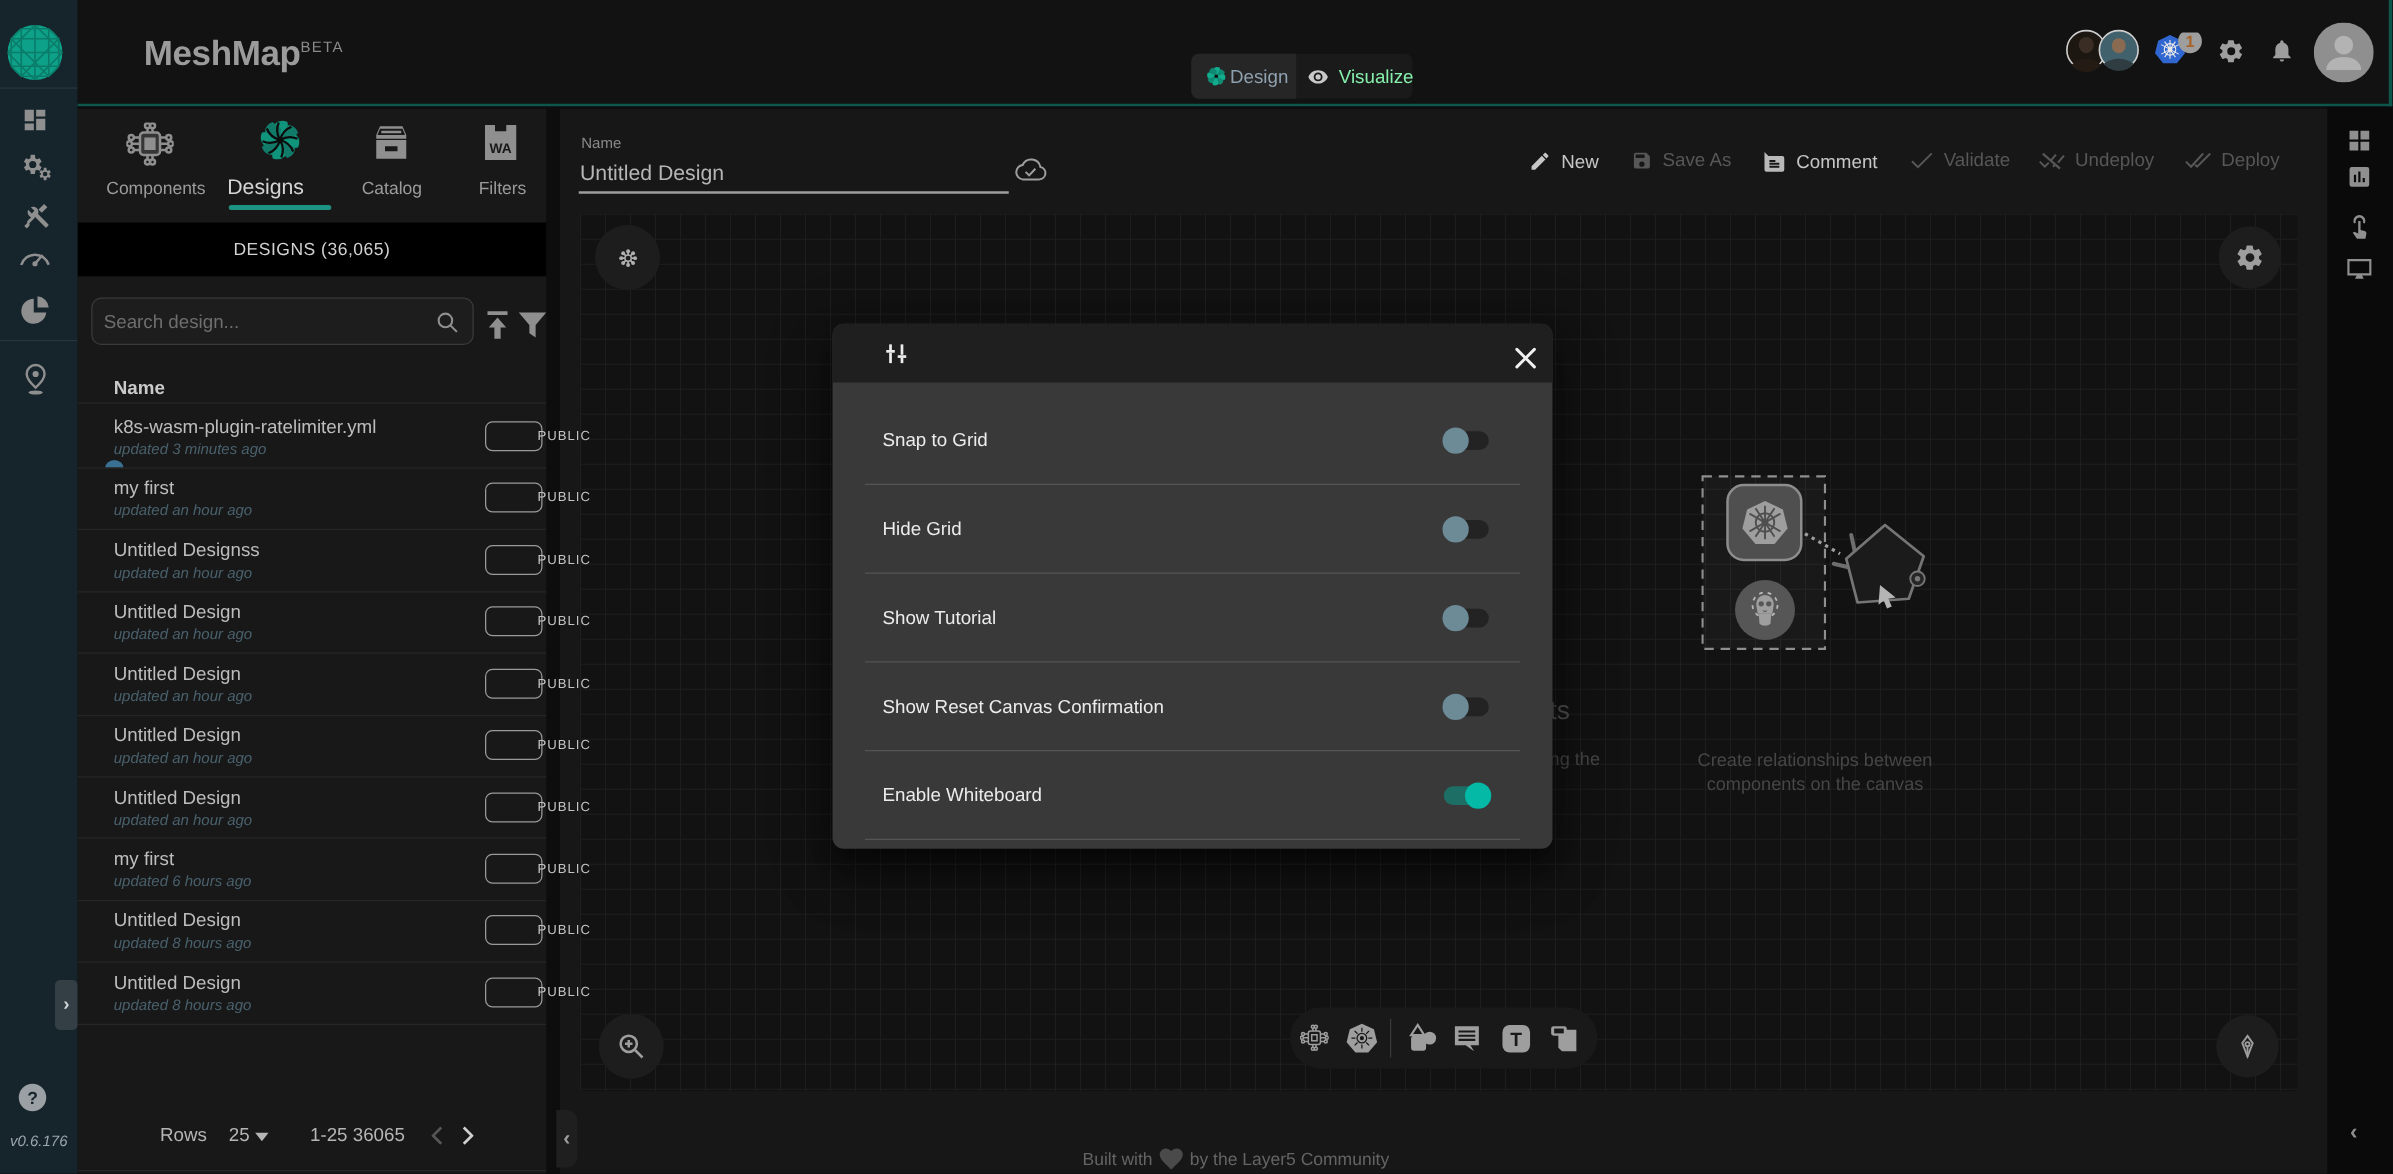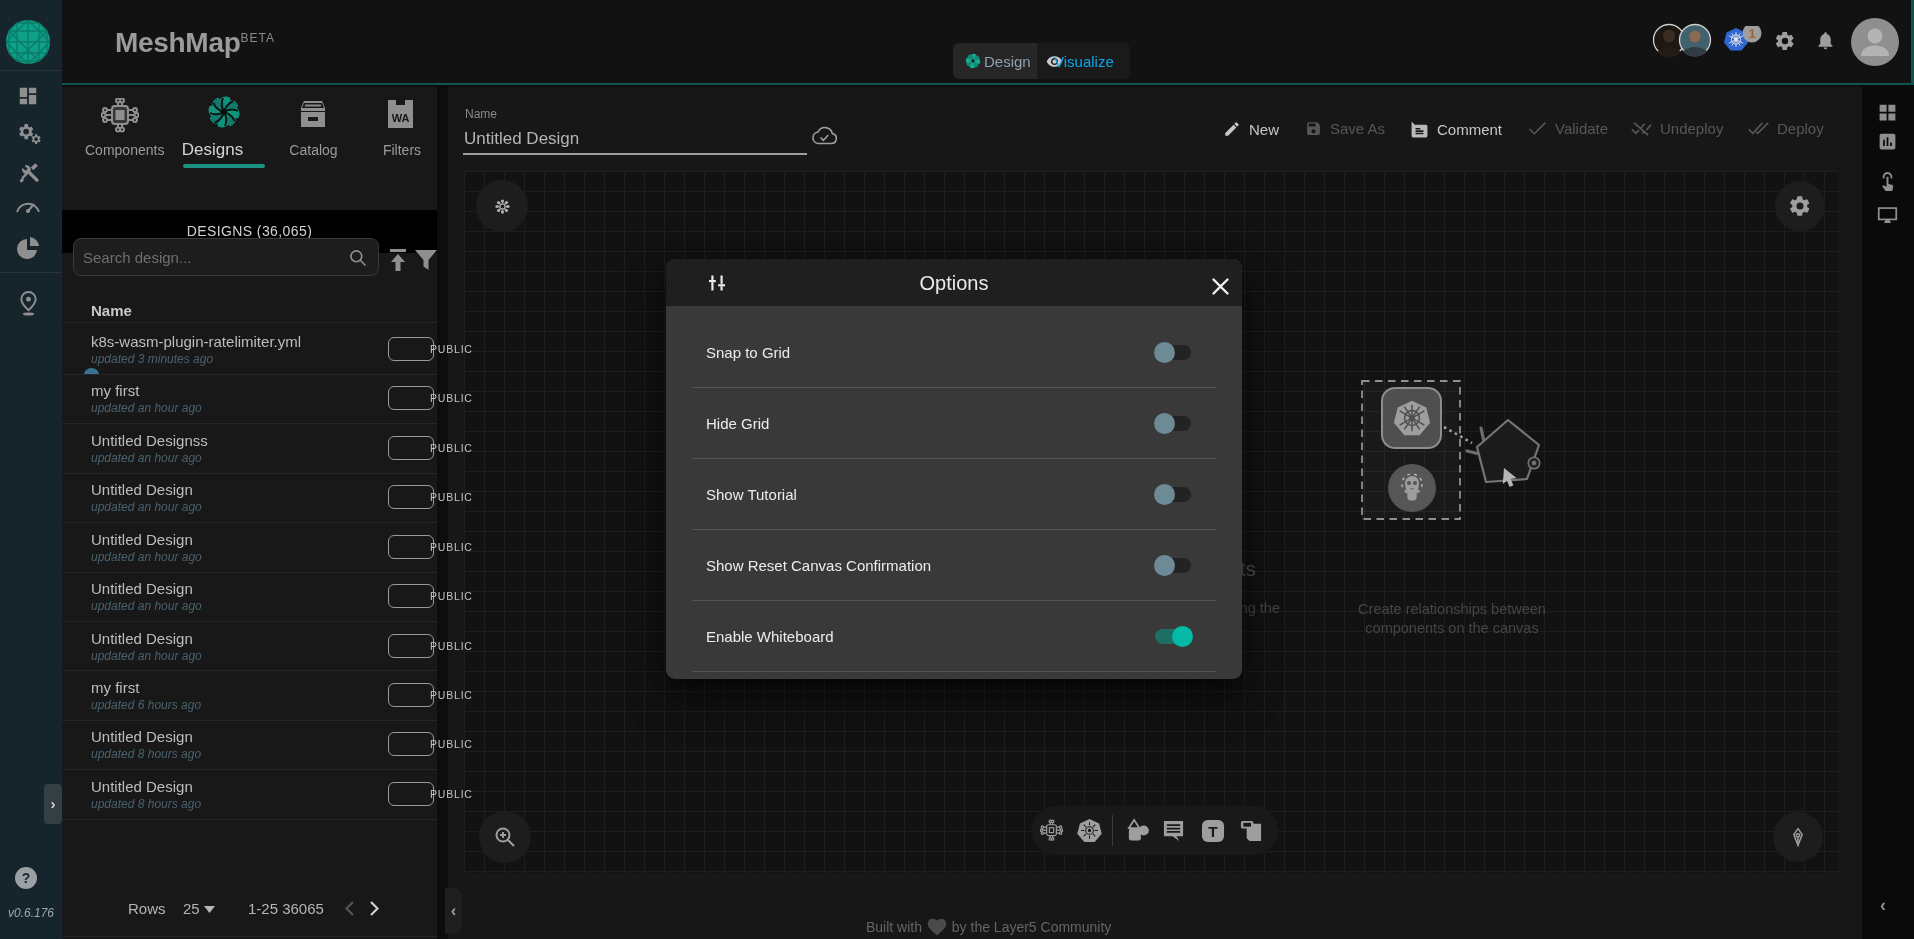--- a/index.html
+++ b/index.html
@@ -11,21 +11,21 @@
 .sbdiv { position:absolute; left:0; width:62px; height:1px; background:#27343c; }
 
 #topbar { left:62px; top:0; width:1852px; height:85px; background:#121212; border-bottom:2px solid #0e564c; border-right:3px solid #0e564c; z-index:25; }
 #brand { position:absolute; left:53px; top:27px; color:#9b9b9b; font-size:28px; font-weight:bold; letter-spacing:-0.3px; }
 #brand sup { font-size:12px; font-weight:normal; color:#8a8a8a; letter-spacing:1px; }
 #segbox { position:absolute; left:891px; top:43px; width:177px; height:36px; background:#1a1a1a; border-radius:6px; }
 #segdesign { position:absolute; left:0; top:0; width:84px; height:36px; background:#262626; border-radius:6px 0 0 6px; }
 
 #panel { left:62px; top:87px; width:375px; height:852px; background:#181818; z-index:20; }
 .tablabel { position:absolute; font-size:14px; color:#9b9b9b; text-align:center; }
-#designsbar { position:absolute; left:0; top:91px; width:375px; height:43px; background:#000; color:#d2d2d2; font-size:14px; text-align:center; line-height:43px; letter-spacing:0.4px;margin-top:32px; }
+#designsbar { position:absolute; left:0; top:91px; width:375px; height:43px; background:#000; color:#d2d2d2; font-size:14px; text-align:center; line-height:43px; letter-spacing:0.4px; }
 #searchbox { position:absolute; left:11px; top:151px; width:306px; height:38px; border:1px solid #3a3a3a; border-radius:8px; background:#1d1d1d; }
 #searchbox span { position:absolute; left:9px; top:10px; color:#6e6e6e; font-size:15px; }
 .rowname { position:absolute; left:29px; color:#bdbdbd; font-size:15px; }
 .rowsub { position:absolute; left:29px; color:#49616d; font-size:12px; font-style:italic; }
 .chip { position:absolute; right:3px; width:46px; height:24px; border:1.4px solid #9a9a9a; border-radius:6px; color:#c4c4c4; font-size:10.5px; letter-spacing:0.8px; text-align:center; line-height:22px;padding-left:41px; }
 .listdiv { position:absolute; left:0; width:375px; height:1px; background:#262626; }
 
 #main { left:448px; top:87px; width:1414px; height:852px; background:#171717; }
 #canvas { position:absolute; left:16px; top:84px; width:1374px; height:702px; background-color:#121212;
   background-image:linear-gradient(to right,#1e1e1e 1px,transparent 1px),linear-gradient(to bottom,#1e1e1e 1px,transparent 1px);
@@ -69,21 +69,21 @@
             <path transform="rotate(225 18 19)" d="M18 19 L14 6 Q18 2 24 4.5 L25 13 Z" fill="#0f8a73"></path>
             <path transform="rotate(270 18 19)" d="M18 19 L14 6 Q18 2 24 4.5 L25 13 Z" fill="#12ac8e"></path>
             <path transform="rotate(315 18 19)" d="M18 19 L14 6 Q18 2 24 4.5 L25 13 Z" fill="#0f8a73"></path>
             <circle cx="18" cy="19" r="3" fill="#0c0c0c"></circle>
           </g>
         </svg>
       <span class="abs" style="left:31px;top:10px;font-size:15px;color:#8fa0ae">Design</span>
       <svg class="abs" style="left:93px;top:10px" width="17" height="17" viewBox="0 0 24 24" fill="#c9c9c9">
           <path d="M12 4.5C7 4.5 2.7 7.6 1 12c1.7 4.4 6 7.5 11 7.5s9.3-3.1 11-7.5c-1.7-4.4-6-7.5-11-7.5zM12 17c-2.8 0-5-2.2-5-5s2.2-5 5-5 5 2.2 5 5-2.2 5-5 5zm0-8c-1.7 0-3 1.3-3 3s1.3 3 3 3 3-1.3 3-3-1.3-3-3-3z"></path>
         </svg>
-      <span class="abs" style="left:101px;top:10px;font-size:15px;color:#0ea5e9">Visualize</span>
+      <span class="abs" style="left:118px;top:10px;font-size:15px;color:#86efac">Visualize</span>
     </div>
 
     <svg class="abs" style="left:1587px;top:22px" width="120" height="38" viewBox="0 0 120 38">
       <circle cx="20" cy="18" r="15.5" fill="#1d1712" stroke="#cfcfcf" stroke-width="1.3"></circle>
       <ellipse cx="20" cy="14" rx="6" ry="6.5" fill="#3a2e24"></ellipse>
       <path d="M8 30 Q20 20 32 30 A15.5 15.5 0 0 1 8 30z" fill="#241c14"></path>
       <circle cx="46" cy="18" r="15.5" fill="#41616c" stroke="#cfcfcf" stroke-width="1.3"></circle>
       <ellipse cx="46" cy="14.5" rx="5.5" ry="6" fill="#8a6b52"></ellipse>
       <path d="M34 29 Q46 21 58 29 A15.5 15.5 0 0 1 34 29z" fill="#2f3d42"></path>
     </svg>
@@ -510,21 +510,20 @@
   <div class="abs" id="modal">
     <div id="modalhead">
       <svg class="abs" style="left:41px;top:14px" width="20" height="20" viewBox="0 0 24 24" fill="#ececec">
           <rect x="5.2" y="3" width="2.6" height="5.4"></rect>
           <rect x="5.2" y="11" width="2.6" height="10"></rect>
           <rect x="2.4" y="8.4" width="8.2" height="2.6"></rect>
           <rect x="16.2" y="3" width="2.6" height="10"></rect>
           <rect x="16.2" y="16" width="2.6" height="5"></rect>
           <rect x="13.4" y="13.4" width="8.2" height="2.6"></rect>
         </svg>
-      <div class="title">Options</div>
       <svg class="abs" style="left:545px;top:18px" width="19" height="19" viewBox="0 0 19 19" stroke="#f0f0f0" stroke-width="2.4" stroke-linecap="round">
           <path d="M2.5 2.5l14 14M16.5 2.5l-14 14"></path>
         </svg>
     </div>
     <div class="mrow" style="top:85px">Snap to Grid</div>
       <div class="switch" style="top:86px">
         <div class="thumb"></div>
       </div>
     <div class="mdiv" style="top:128px"></div>
     <div class="mrow" style="top:156px">Hide Grid</div>

